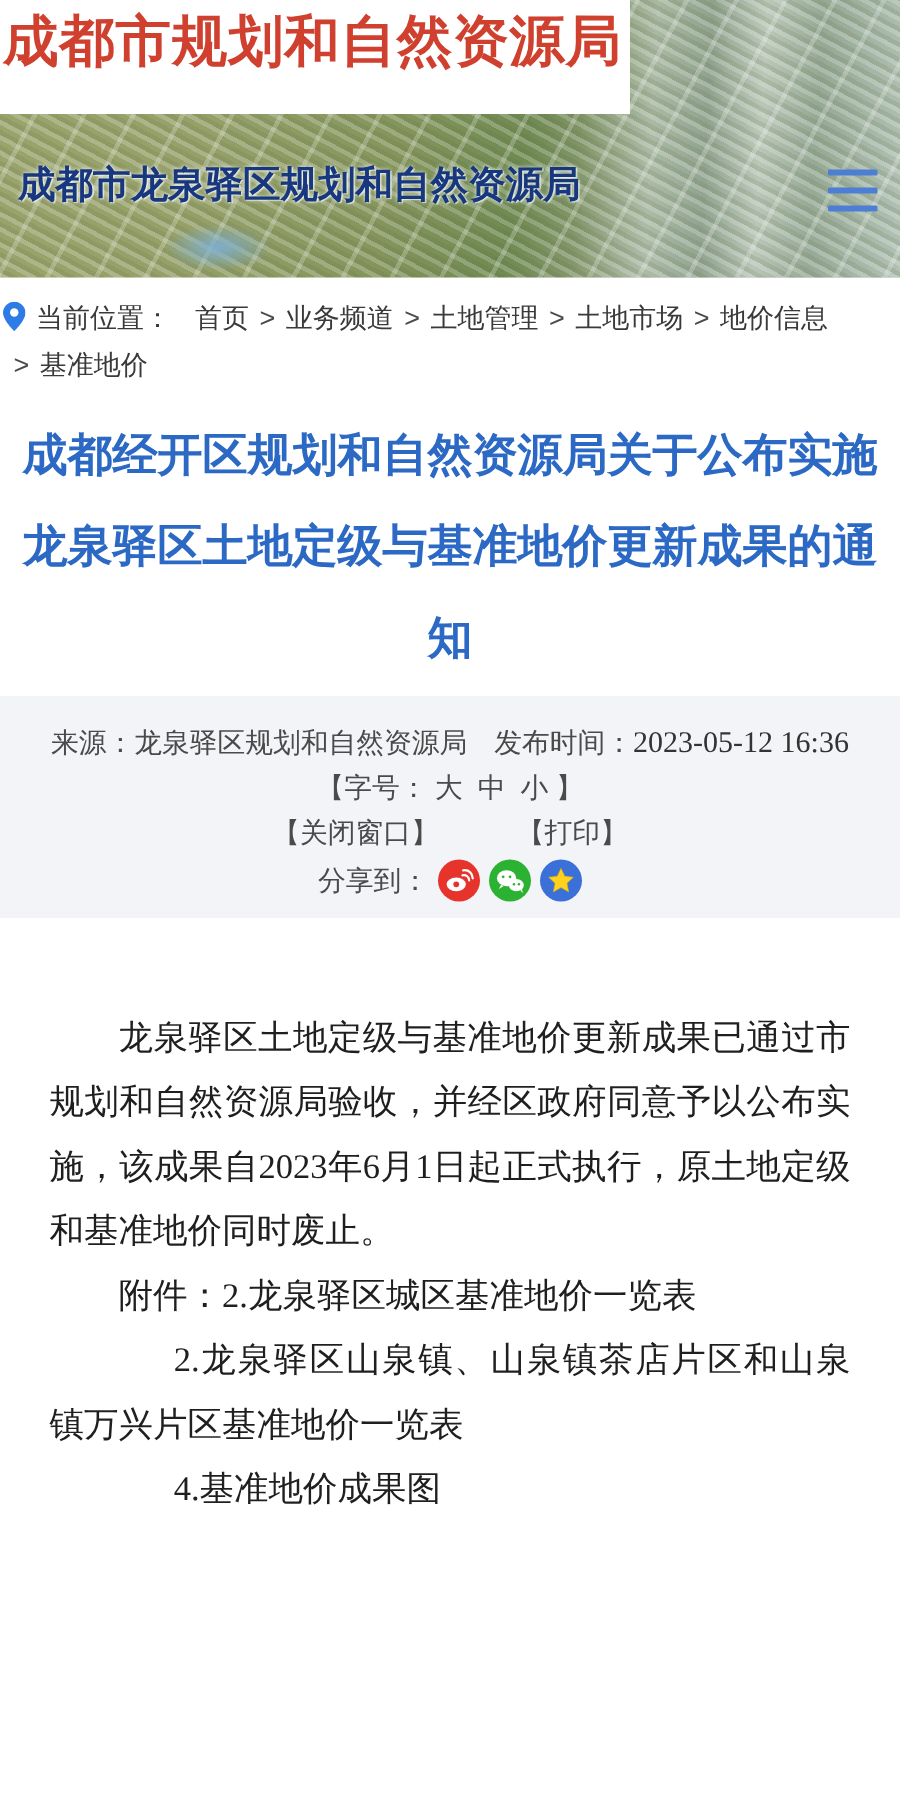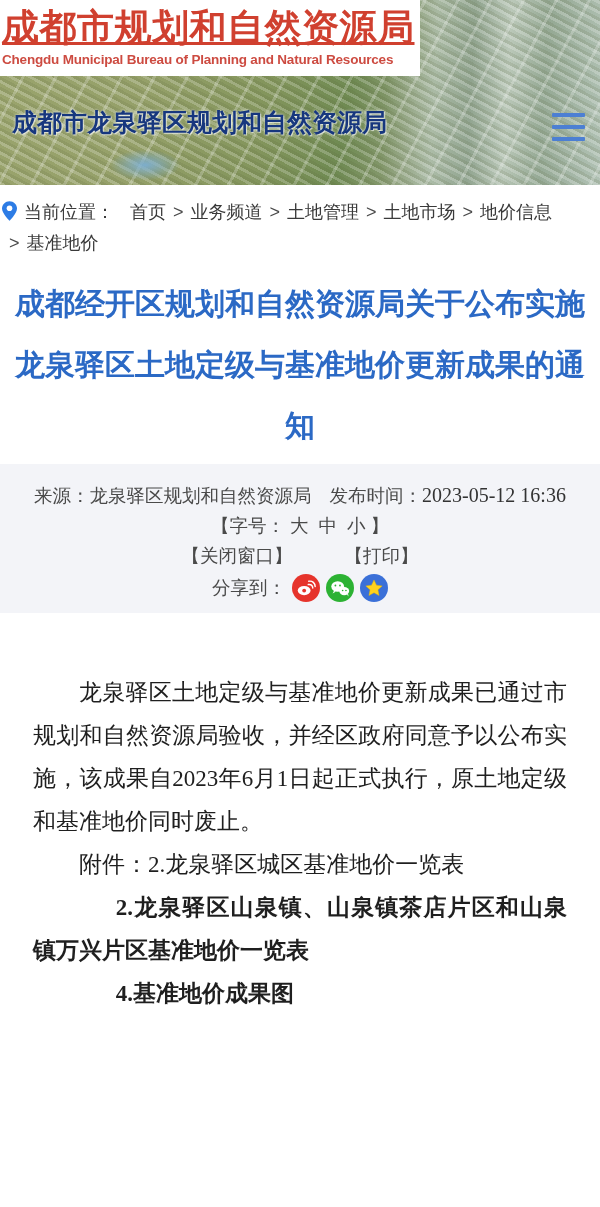--- a/index.html
+++ b/index.html
@@ -12,21 +12,21 @@
     background:
       radial-gradient(50px 22px at 145px 165px, rgba(125,175,210,0.95), rgba(125,175,210,0) 70%),
       repeating-linear-gradient(118deg, rgba(255,255,255,0) 0 26px, rgba(255,255,255,0.22) 26px 29px),
       repeating-linear-gradient(28deg, rgba(255,255,255,0.20) 0 3px, rgba(90,100,60,0.14) 3px 6px, rgba(255,255,255,0) 6px 9px),
       linear-gradient(93deg, rgba(255,255,255,0) 0 64%, rgba(190,205,195,0.55) 72%, rgba(130,152,136,0.55) 78%, rgba(205,216,208,0.6) 84%, rgba(148,168,152,0.55) 90%, rgba(183,198,188,0.6) 100%),
       linear-gradient(100deg, #9aa46d 0%, #95a069 25%, #83955c 45%, #6f8a52 58%, #8a9c74 68%, #a4b49a 78%, #95a98e 88%, #a9bcab 100%);
   }
   .logo-box { position:absolute; top:0; left:0; width:420px; height:76px;
               background:#fff; padding:7px 0 0 2px; }
   .site-title-cn { font-size:37px; font-weight:bold; color:#d0402f;
-                   letter-spacing:0.5px; line-height:42px; white-space:nowrap;text-decoration:underline; }
+                   letter-spacing:0.5px; line-height:42px; white-space:nowrap; }
   .site-title-en { font-size:13.5px; font-weight:bold; color:#cd4b41;
                    letter-spacing:-0.2px; margin-top:3px; white-space:nowrap; }
   .banner-sub { position:absolute; left:12px; top:106px; font-size:25px; font-weight:bold;
                 color:#17377e; white-space:nowrap;
                 text-shadow:0 0 3px rgba(255,255,255,0.85), 1px 1px 0 rgba(255,255,255,0.5); }
   .hamburger { position:absolute; right:15px; top:113px; width:33px; height:30px; cursor:pointer; }
   .hamburger span { display:block; width:33px; height:4px; background:#4c7fd3;
                     border-radius:1px; margin-bottom:8px; }
 
   
@@ -50,36 +50,35 @@
                 align-items:center; justify-content:center; cursor:pointer; }
   .share-icon svg { width:22px; height:22px; }
   .weibo { background:#e6342c; }
   .wechat { background:#2cb233; }
   .qzone { background:#3b70d8; }
 
   
   .article-body { margin-top:58px; padding:0 33px; font-family:"Liberation Serif", serif;
                   font-size:23px; line-height:43px; color:#1f1f1f; text-align:justify; }
   .p-indent2 { text-indent:2em; }
-  .p-indent36 { text-indent:3.6em;font-weight:bold; }
+  .p-indent36 { text-indent:3.6em; }
   .doc-icon { display:inline-block; width:18px; height:20px; background:#fff;
               border:1px solid #8ca2c9; position:relative; vertical-align:-3px;
               margin:0 7px 0 3px; text-align:center; }
   .doc-icon::before { content:"W"; font-family:"Liberation Serif", serif; font-weight:bold;
                       font-size:13px; color:#1d4fa0; line-height:18px; display:block; }
   .doc-icon::after { content:""; position:absolute; top:-1px; right:-1px; width:5px; height:5px;
                      background:#dfe6f2; border-left:1px solid #8ca2c9; border-bottom:1px solid #8ca2c9; }
 </style>
 </head>
 <body>
 
 <div class="banner">
   <div class="logo-box">
     <div class="site-title-cn">成都市规划和自然资源局</div>
-    <div class="site-title-en">Chengdu Municipal Bureau of Planning and Natural Resources</div>
   </div>
   <div class="banner-sub">成都市龙泉驿区规划和自然资源局</div>
   <div class="hamburger">
     <span></span>
       <span></span>
       <span></span>
   </div>
 </div>
 
 <div class="breadcrumb">

